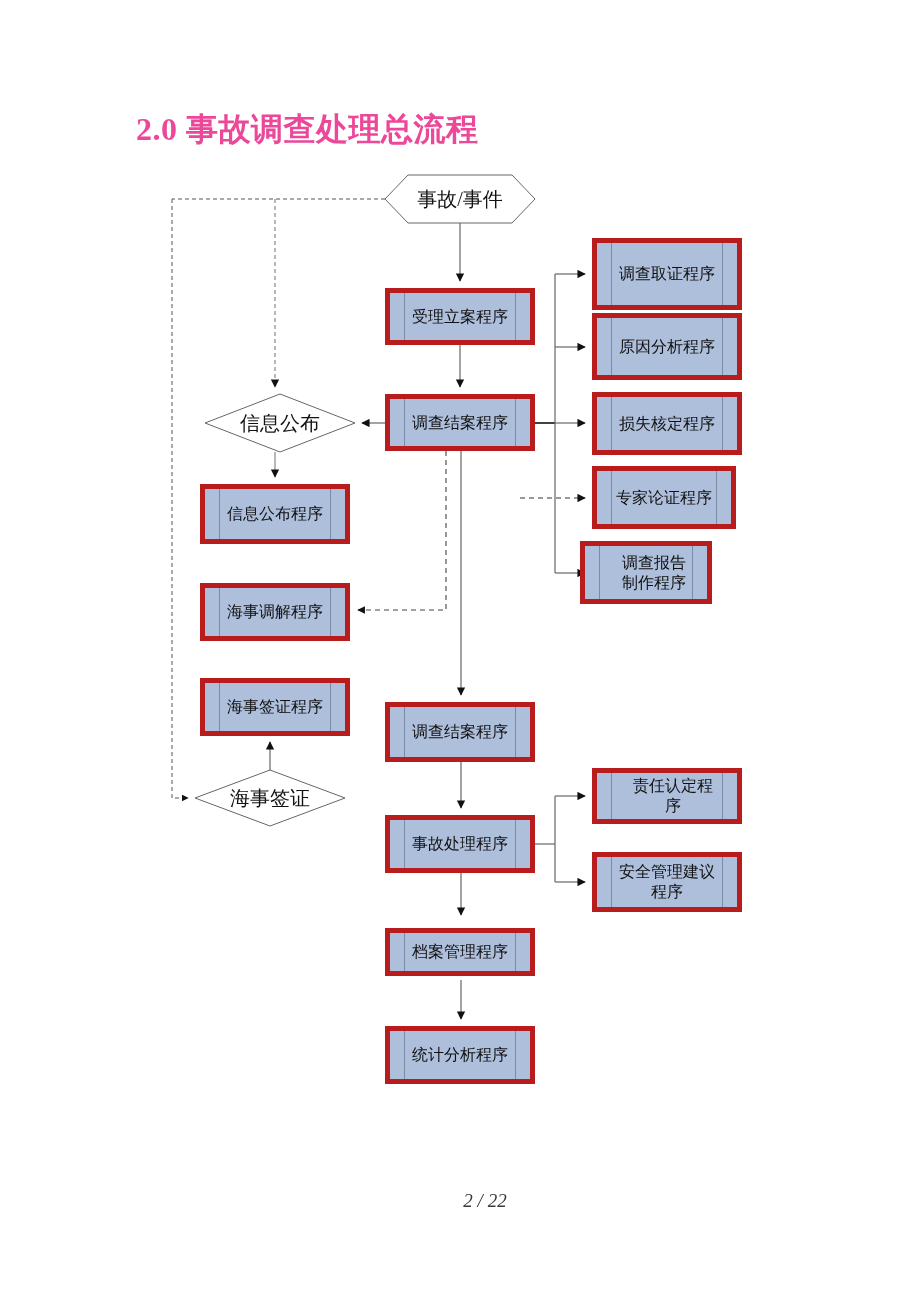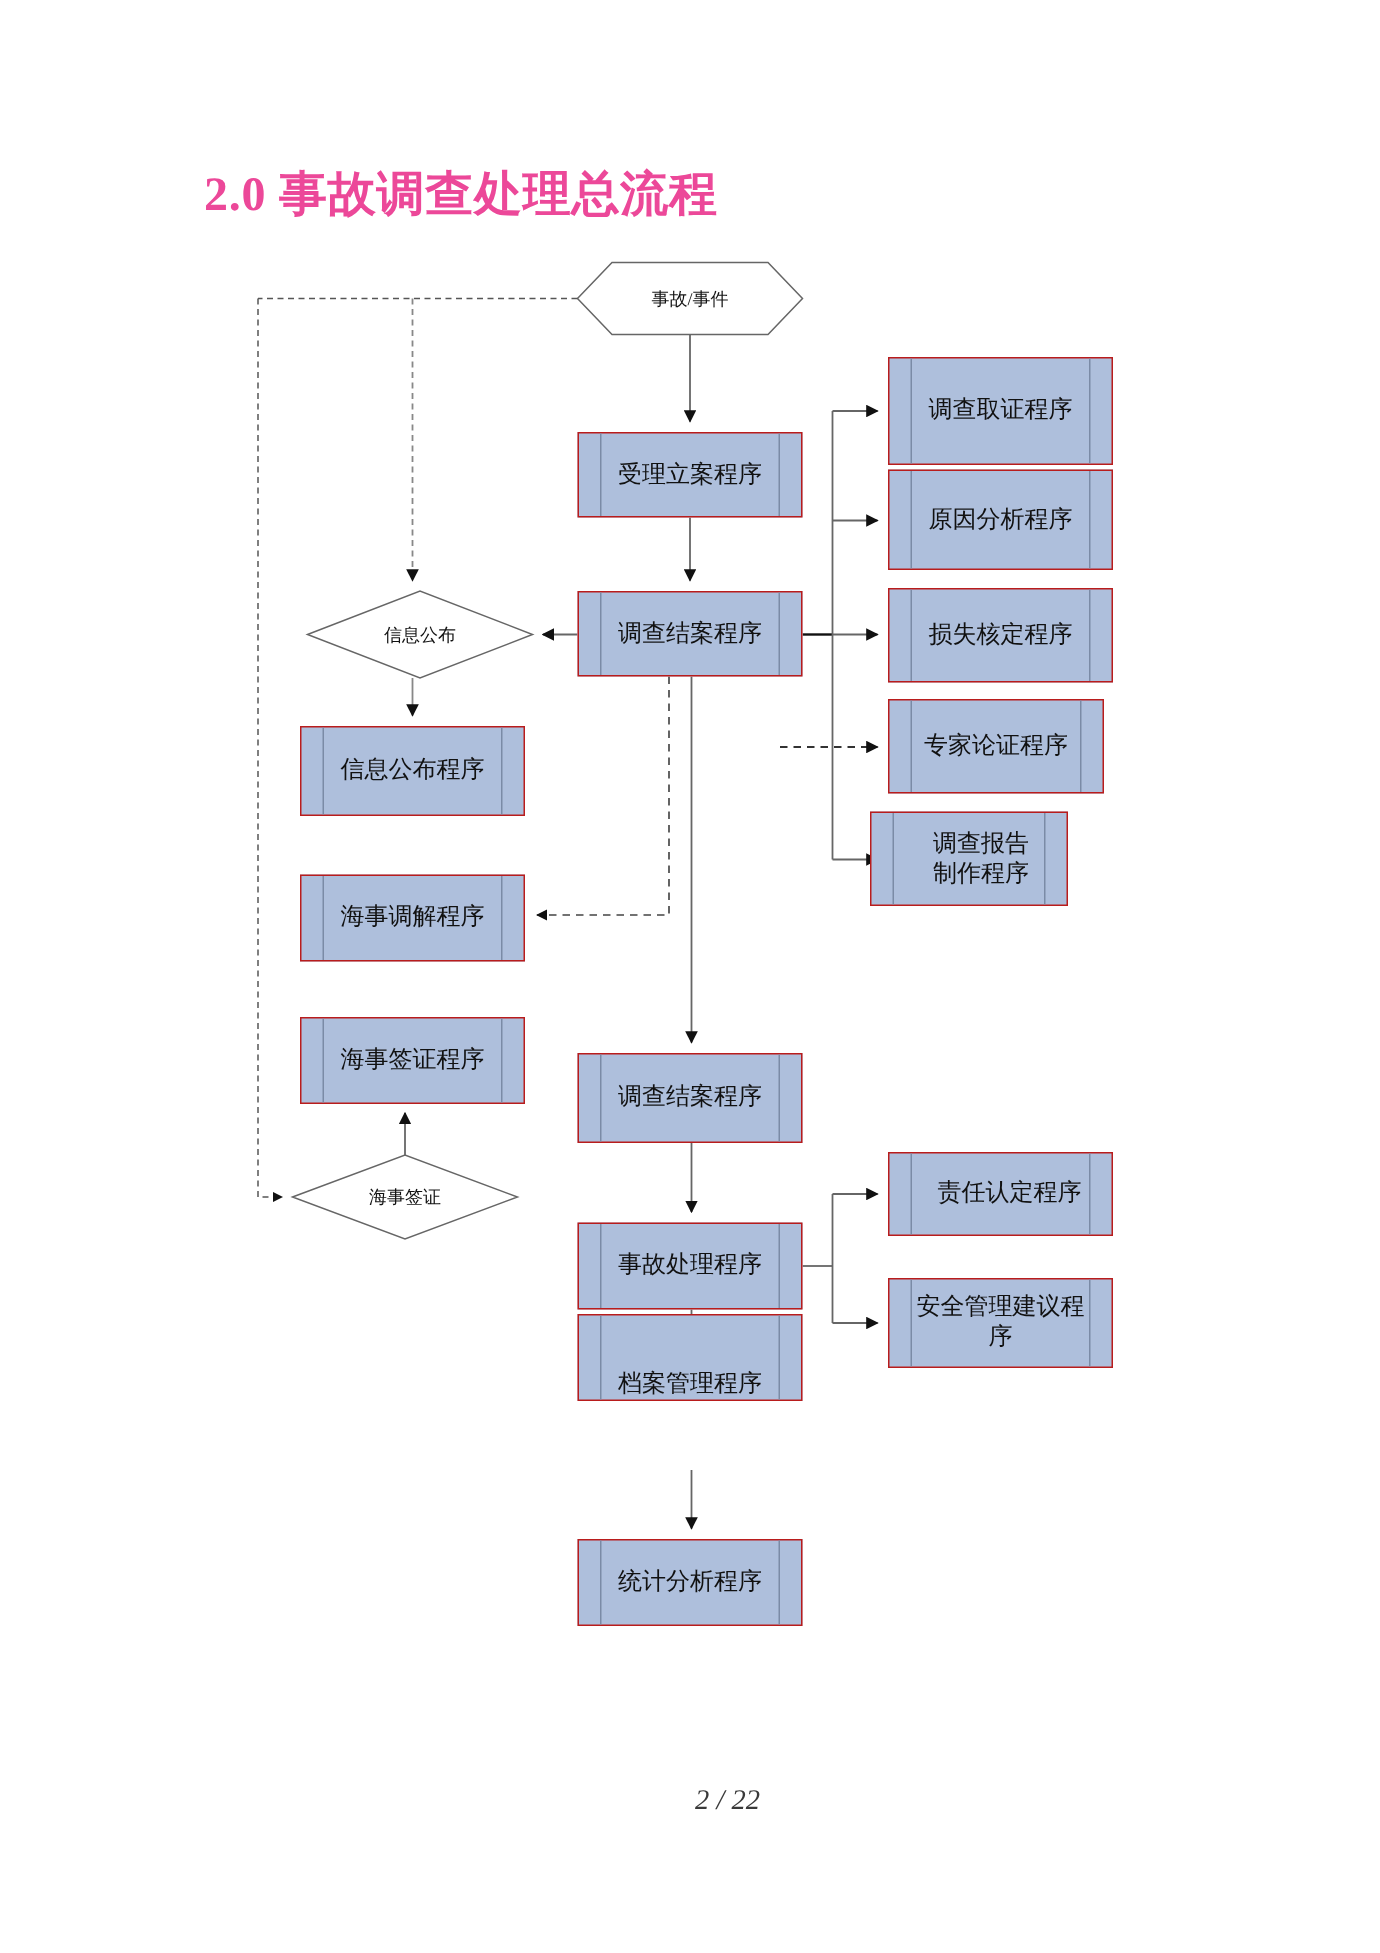--- a/index.html
+++ b/index.html
@@ -45,21 +45,21 @@
   svg#flow {
     position: absolute;
     left: 0; top: 0;
     width: 920px;
     height: 1302px;
   }
   .node-box {
     position: absolute;
     box-sizing: border-box;
     background: #aebfdc;
-    border: 1px solid #b91c1c;
+    border: 5px solid #b91c1c;
     display: flex;
     align-items: center;
     justify-content: center;
     text-align: center;
     color: #111111;
     font-size: 16px;
     line-height: 1.25;
     font-family: "Liberation Serif", "DejaVu Serif", serif;
   }
   .node-box .inner-line {
@@ -75,21 +75,21 @@
     position: relative;
     z-index: 2;
     padding: 0 18px;
   }
   .diamond-label, .hex-label {
     position: absolute;
     display: flex;
     align-items: center;
     justify-content: center;
     color: #111111;
-    font-size: 12px;
+    font-size: 20px;
     font-family: "Liberation Serif", "DejaVu Serif", serif;
     pointer-events: none;
     white-space: nowrap;
   }
 </style>
 </head>
 <body>
 
 <div id="page">
 
@@ -238,21 +238,21 @@
     <span class="inner-line right"></span>
     <span class="label">责任认定程序</span>
   </div>
 
   <div class="node-box" style="left:592px; top:852px; width:150px; height:60px;">
     <span class="inner-line left"></span>
     <span class="inner-line right"></span>
     <span class="label">安全管理建议程序</span>
   </div>
 
-  <div class="node-box" style="left:385px; top:876px; width:150px; height:58px;align-items:flex-end;">
+  <div class="node-box" style="left:385px; top:928px; width:150px; height:48px;">
     <span class="inner-line left"></span>
     <span class="inner-line right"></span>
     <span class="label">档案管理程序</span>
   </div>
 
   <div class="node-box" style="left:385px; top:1026px; width:150px; height:58px;">
     <span class="inner-line left"></span>
     <span class="inner-line right"></span>
     <span class="label">统计分析程序</span>
   </div>

